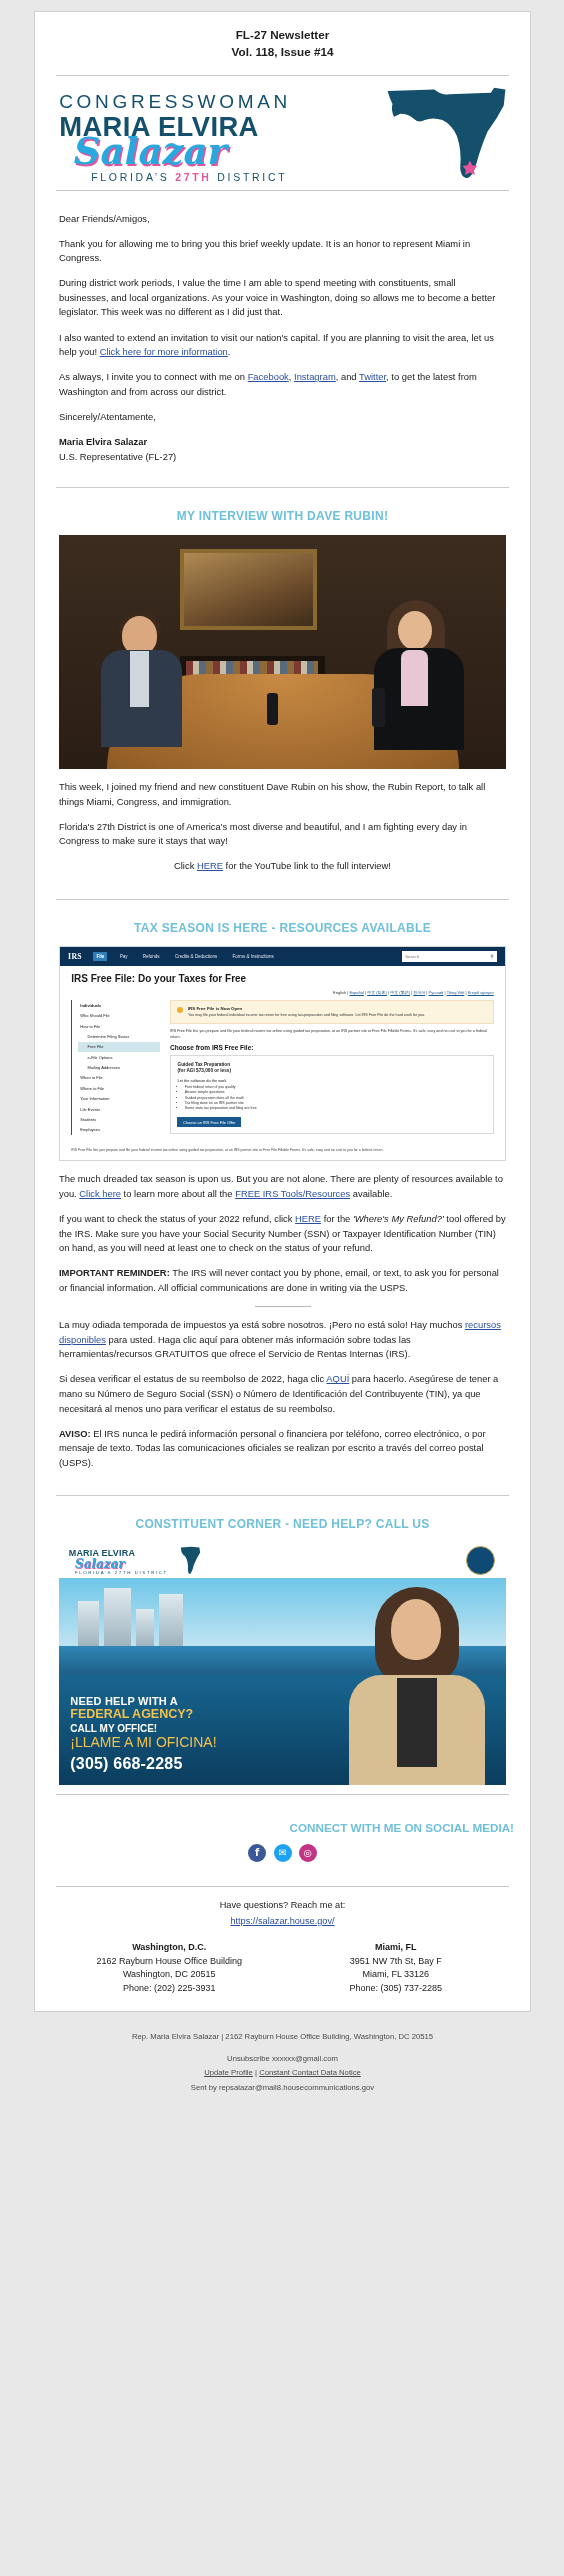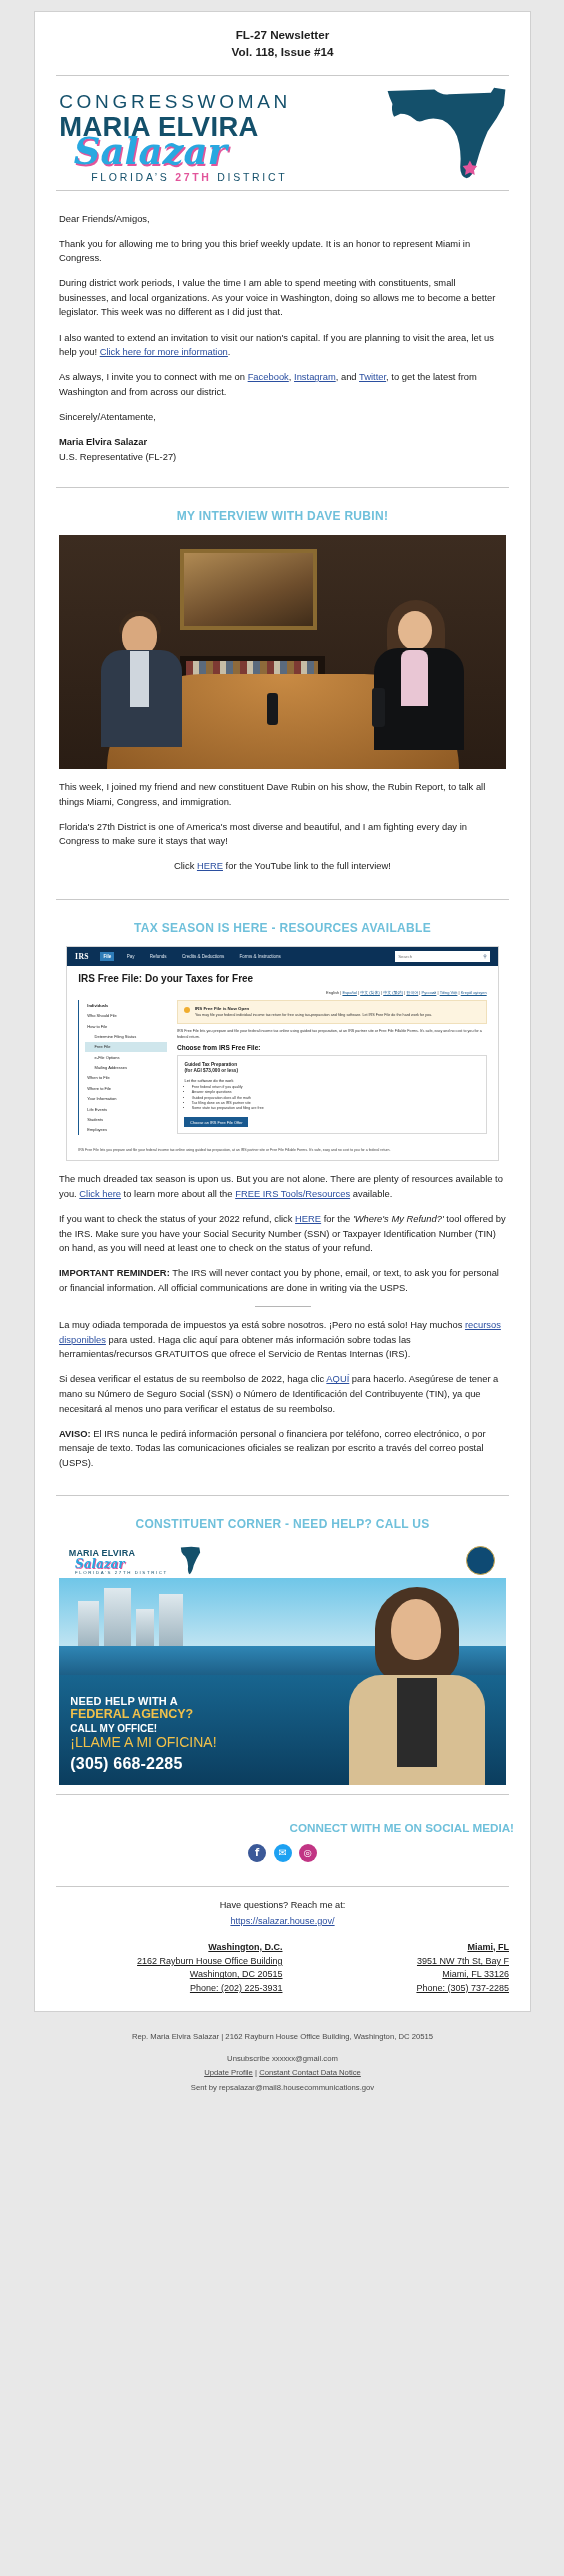--- a/index.html
+++ b/index.html
@@ -80,21 +80,21 @@
   .iv-p-l .body { position:absolute; left:3.2px; top:34px; width:81px; height:97px; background:#2f3a4a; border-radius:21px 21px 0 0; }
   .iv-p-l .shirt { position:absolute; left:32px; top:35px; width:19.4px; height:56px; background:#cfd6dd; }
   .iv-p-r { position:absolute; right:35px; top:68px; width:105px; height:145px; }
   .iv-p-r .hair { position:absolute; left:21px; top:-3.2px; width:58px; height:68px; background:#4a3322; border-radius:31px 31px 24px 24px; }
   .iv-p-r .face { position:absolute; left:32px; top:8px; width:34px; height:39px; background:#e3b78f; border-radius:50%; }
   .iv-p-r .body { position:absolute; left:8px; top:45px; width:90px; height:102px; background:#111214; border-radius:24px 24px 0 0; }
   .iv-p-r .blouse { position:absolute; left:35px; top:47px; width:27.4px; height:56px; background:#e9c6d4; border-radius: 8px 8px 0 0;}
   .iv-mic { position:absolute; width:11.3px; border-radius:3.2px; background:#16181b; }
 
   
-  .irs-shot { margin: 0 31px; border: 0.8px solid #d6d6d6; background:#fff; }
+  .irs-shot { margin: 0 24px; border: 0.8px solid #d6d6d6; background:#fff; }
   .irs-nav { background:#0b3157; display:flex; align-items:center; padding:4px 8px; }
   .irs-logo { color:#fff; font-family:"Liberation Serif", serif; font-size:7.7px; font-weight:bold; letter-spacing:0.4px; margin-right:11.3px; }
   .irs-nav-item { color:#dfe8f1; font-size:4.5px; margin-right:9px; padding:2.4px 3.2px; white-space:nowrap; }
   .irs-nav-item.active { background:#2e7cb8; color:#fff; font-weight:bold; }
   .irs-search { margin-left:auto; background:#fff; width:95px; height:10.5px; display:flex; align-items:center; padding:0 3.2px; }
   .irs-search span { font-size:4.4px; color:#777; }
   .irs-search .mag { margin-left:auto; font-size:4.8px; color:#0b3157; }
   .irs-h1 { font-size:10px; font-weight:bold; color:#1a1a1a; padding:7.3px 11.3px 3.2px; }
   .irs-langs { text-align:right; padding:2.4px 11.3px 5.6px; font-size:4px; color:#333; }
   .irs-langs a { color:#19598f; text-decoration:underline; }
@@ -163,21 +163,21 @@
   .sic { width:18px; height:18px; border-radius:50%; display:flex; align-items:center; justify-content:center;
          color:#fff; font-size:9.7px; font-weight:bold; font-family:"DejaVu Sans", sans-serif; }
   .sic.fb { background:#3b5998; }
   .sic.tw { background:#1da1f2; }
   .sic.ig { background: #c13584; }
 
   
   .contact { text-align:center; padding: 3.2px 21px 3.2px; font-size: 9.2px; color:#1a1a1a; }
   .contact a { color:#2b4fa0; text-decoration:underline; }
   .offices { display:flex; padding: 11.3px 21px 16px; }
-  .office { flex:1; text-align:right; font-size:9px; line-height:1.5; color:#1a1a1a;text-decoration:underline; }
+  .office { flex:1; text-align:center; font-size:9px; line-height:1.5; color:#1a1a1a; }
   .office b { display:block; margin-bottom:0.8px; }
 
   
   .outer-foot { text-align:center; padding: 18px 24px 21px; font-size:7.7px; color:#4a4a4a; line-height:1.9; }
   .outer-foot a { color:#4a4a4a; }
   .outer-foot .sep-line { padding-bottom:6.5px; }
 </style>
 </head>
 <body>
 

